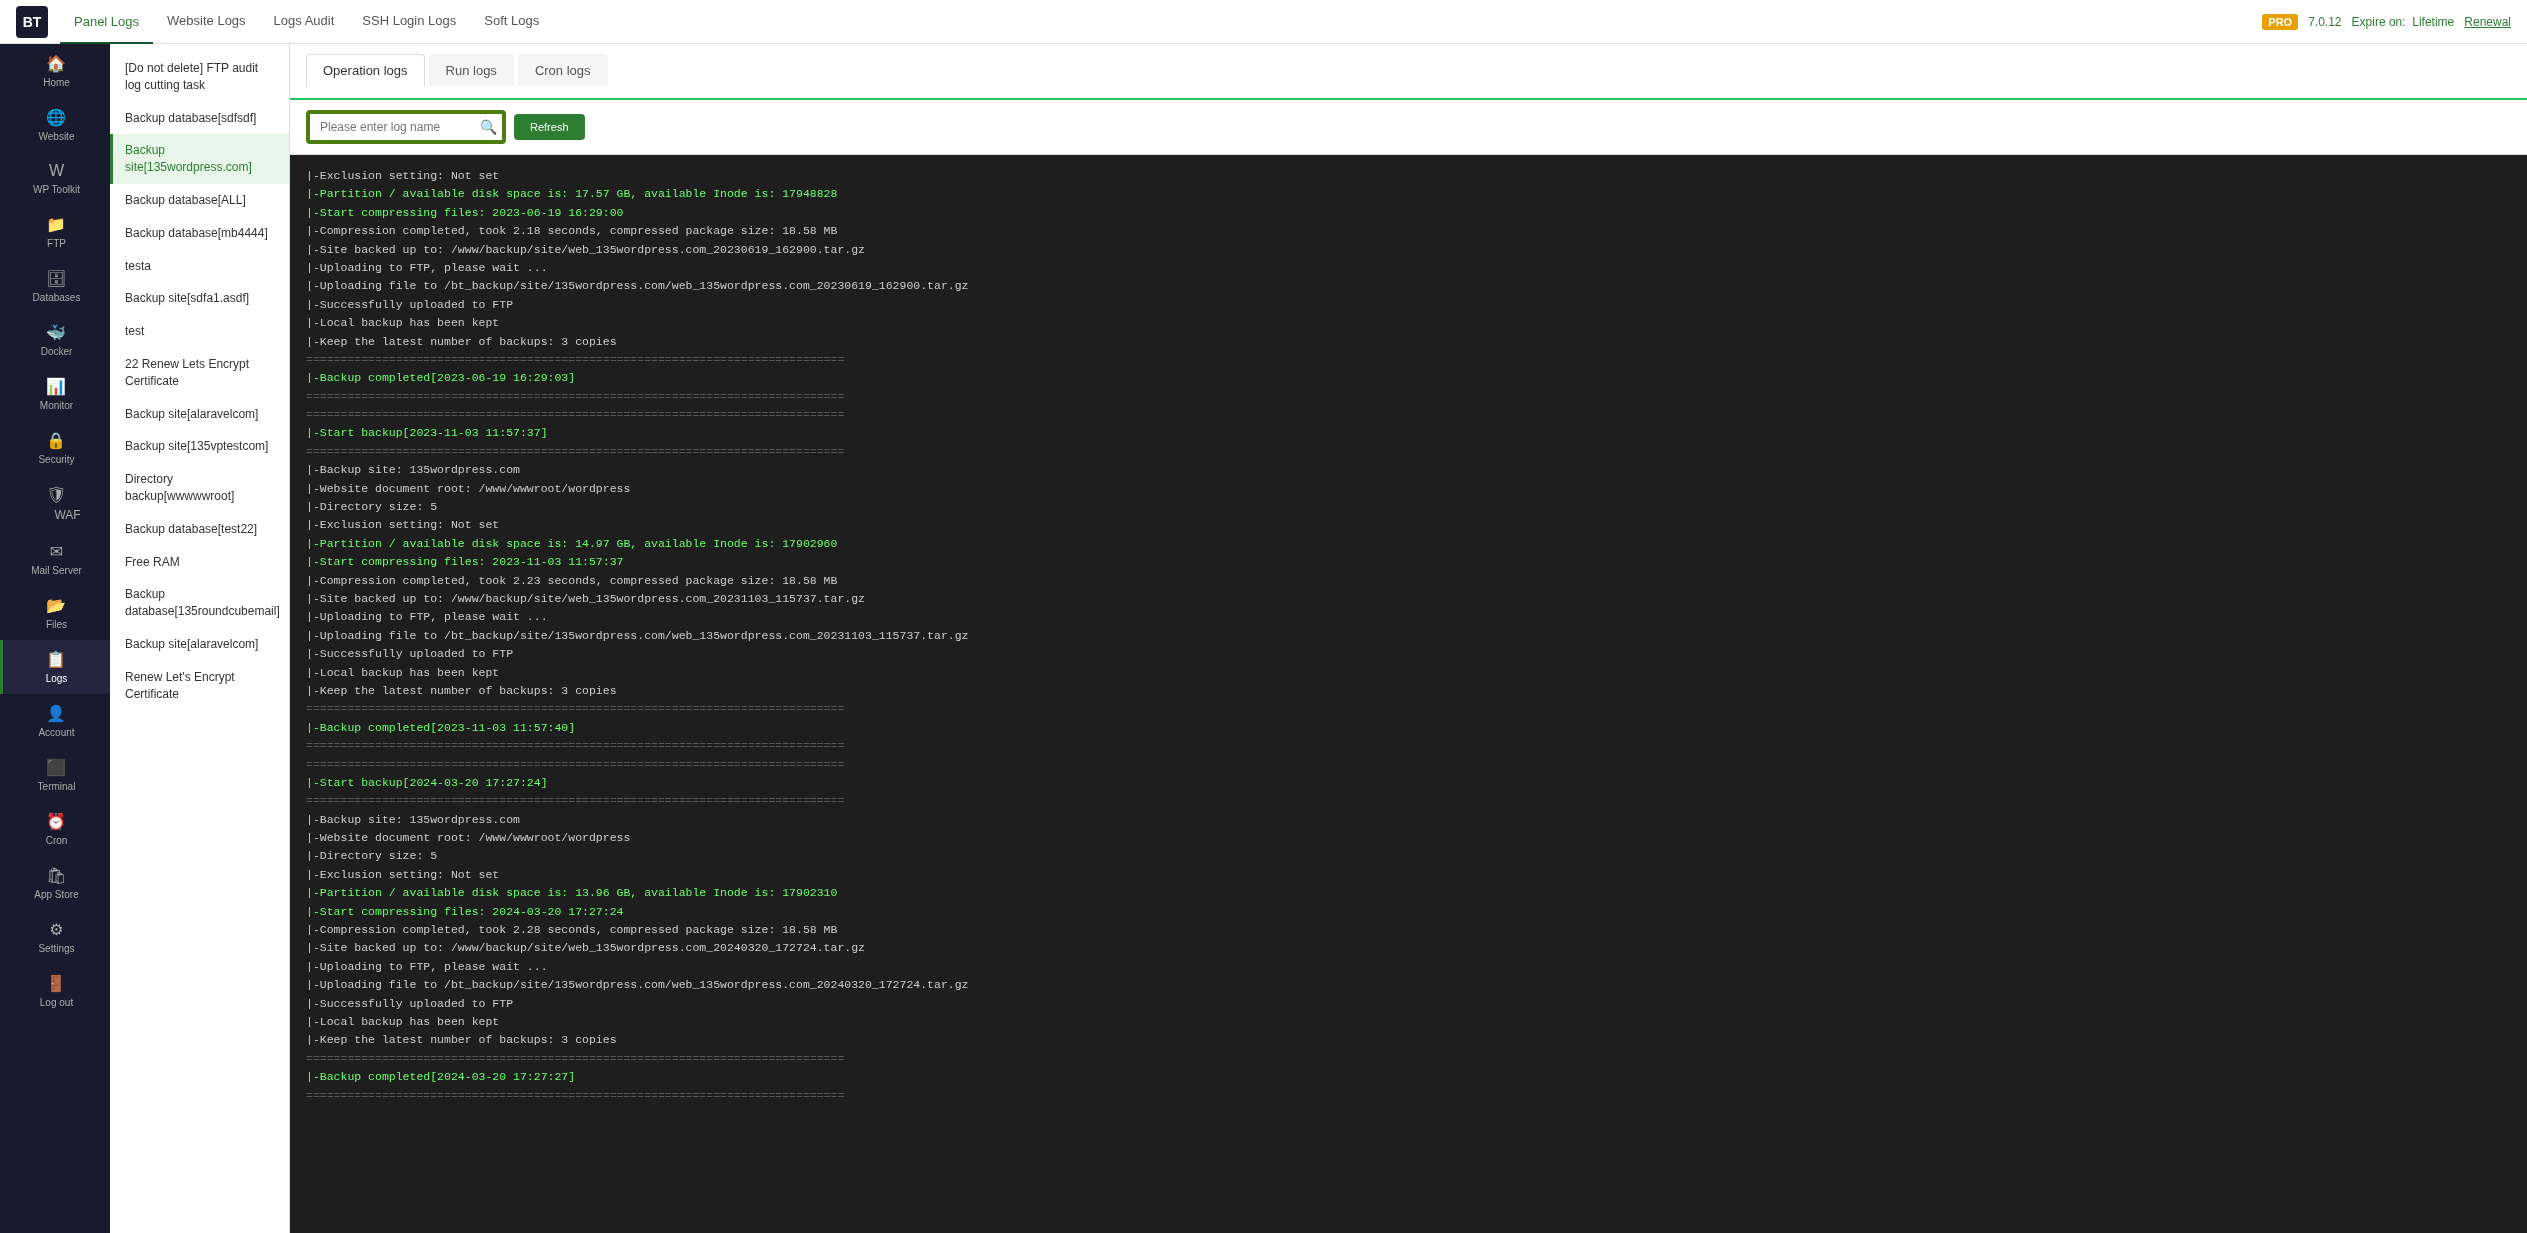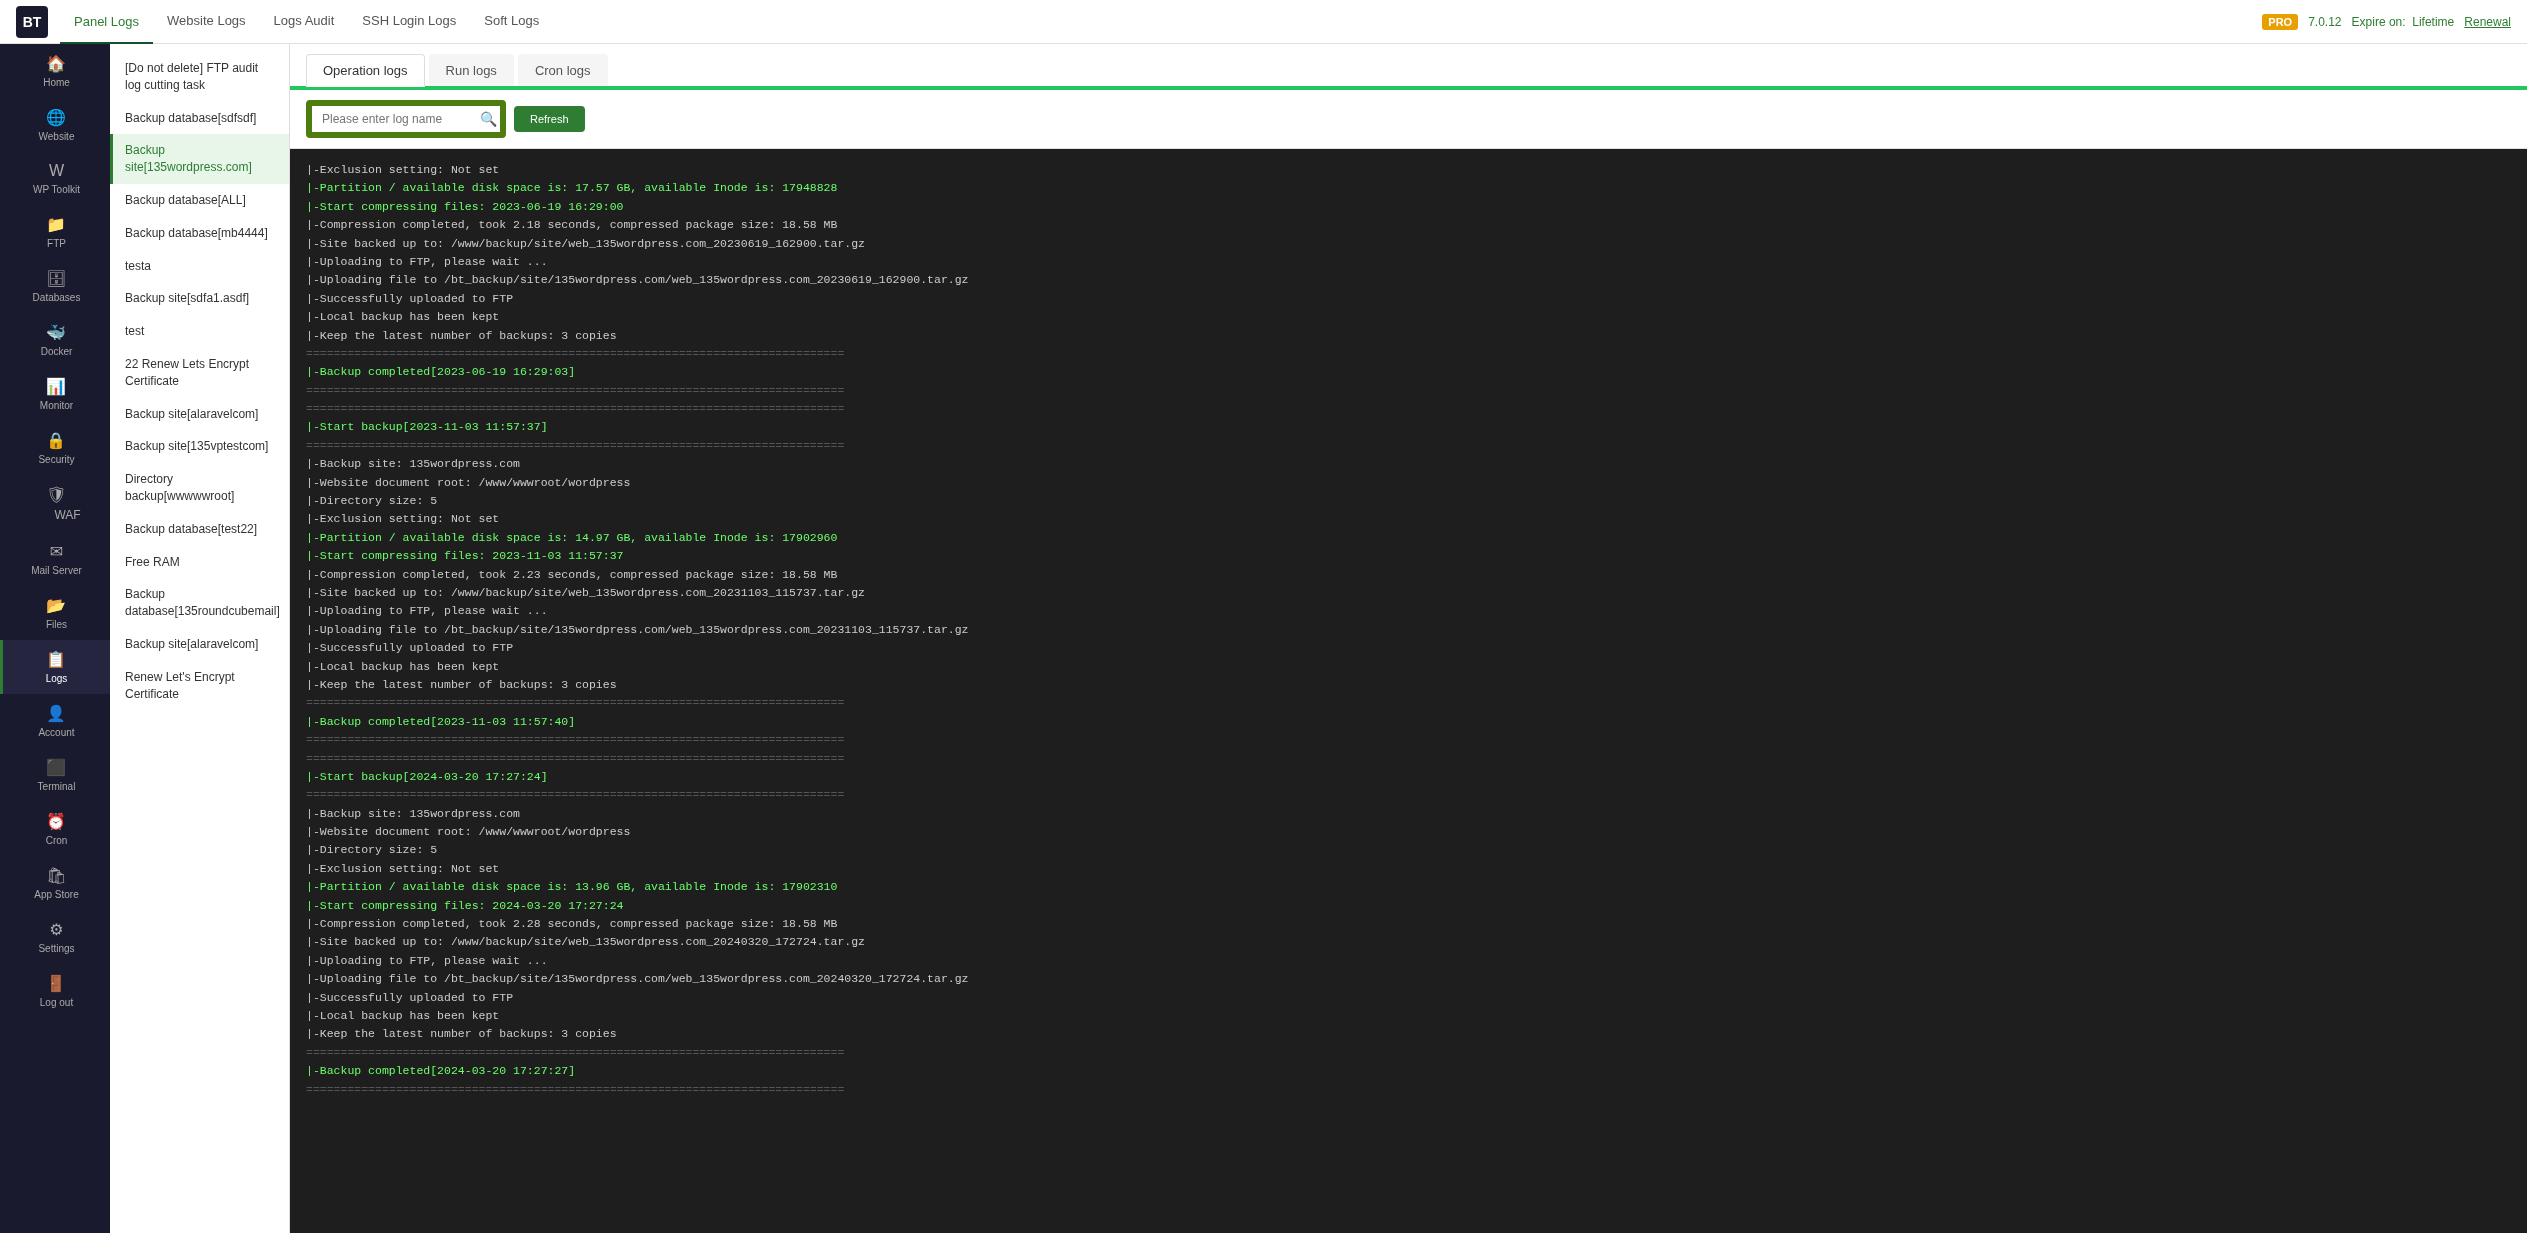--- a/index.html
+++ b/index.html
@@ -46,33 +46,33 @@
       padding: 8px 12px; font-size: 12px; color: #333; cursor: pointer; border-left: 3px solid transparent;
       line-height: 1.4;
     }
     .log-list-item.active { background: #e8f5e9; color: #2e7d32; border-left: 3px solid #2e7d32; }
 
     
     .main-content { flex: 1; display: flex; flex-direction: column; overflow: hidden; background: #f5f5f5; }
 
     
     .sub-tabs {
-      display: flex; gap: 4px; padding: 10px 16px 0; background: #fff; border-bottom: 4px solid #22c55e; align-items: center;
+      display: flex; gap: 4px; padding: 10px 16px 12px; background: #fff; border-bottom: 2px solid #22c55e; align-items: center;
     }
     .sub-tab {
       padding: 8px 16px; cursor: pointer; font-size: 13px; color: #555; border: 1px solid transparent;
       border-bottom: none; border-radius: 4px 4px 0 0; background: #f5f5f5;
     }
     .sub-tab.active { background: #fff; border-color: #ddd; color: #333; font-weight: 500; border-bottom: 1px solid #fff; margin-bottom: -1px; }
 
     
     .log-toolbar { display: flex; align-items: center; gap: 8px; padding: 10px 16px; background: #fff; border-bottom: 1px solid #e0e0e0; }
     .search-input-wrap { position: relative; display: flex; align-items: center; }
     .search-input {
-      border: 6px solid #4d7c0f; border-radius: 4px; padding: 6px 30px 6px 10px;
+      border: 4px solid #4d7c0f; border-radius: 4px; padding: 6px 30px 6px 10px;
       font-size: 12px; width: 200px; color: #333; outline: none;
     }
     .search-icon-btn { position: absolute; right: 8px; background: none; border: none; cursor: pointer; color: #888; font-size: 14px; }
     .refresh-btn {
       background: #2e7d32; color: #fff; border: none; border-radius: 4px;
       padding: 7px 16px; font-size: 11px; cursor: pointer;
     }
 
     
     .log-output {

